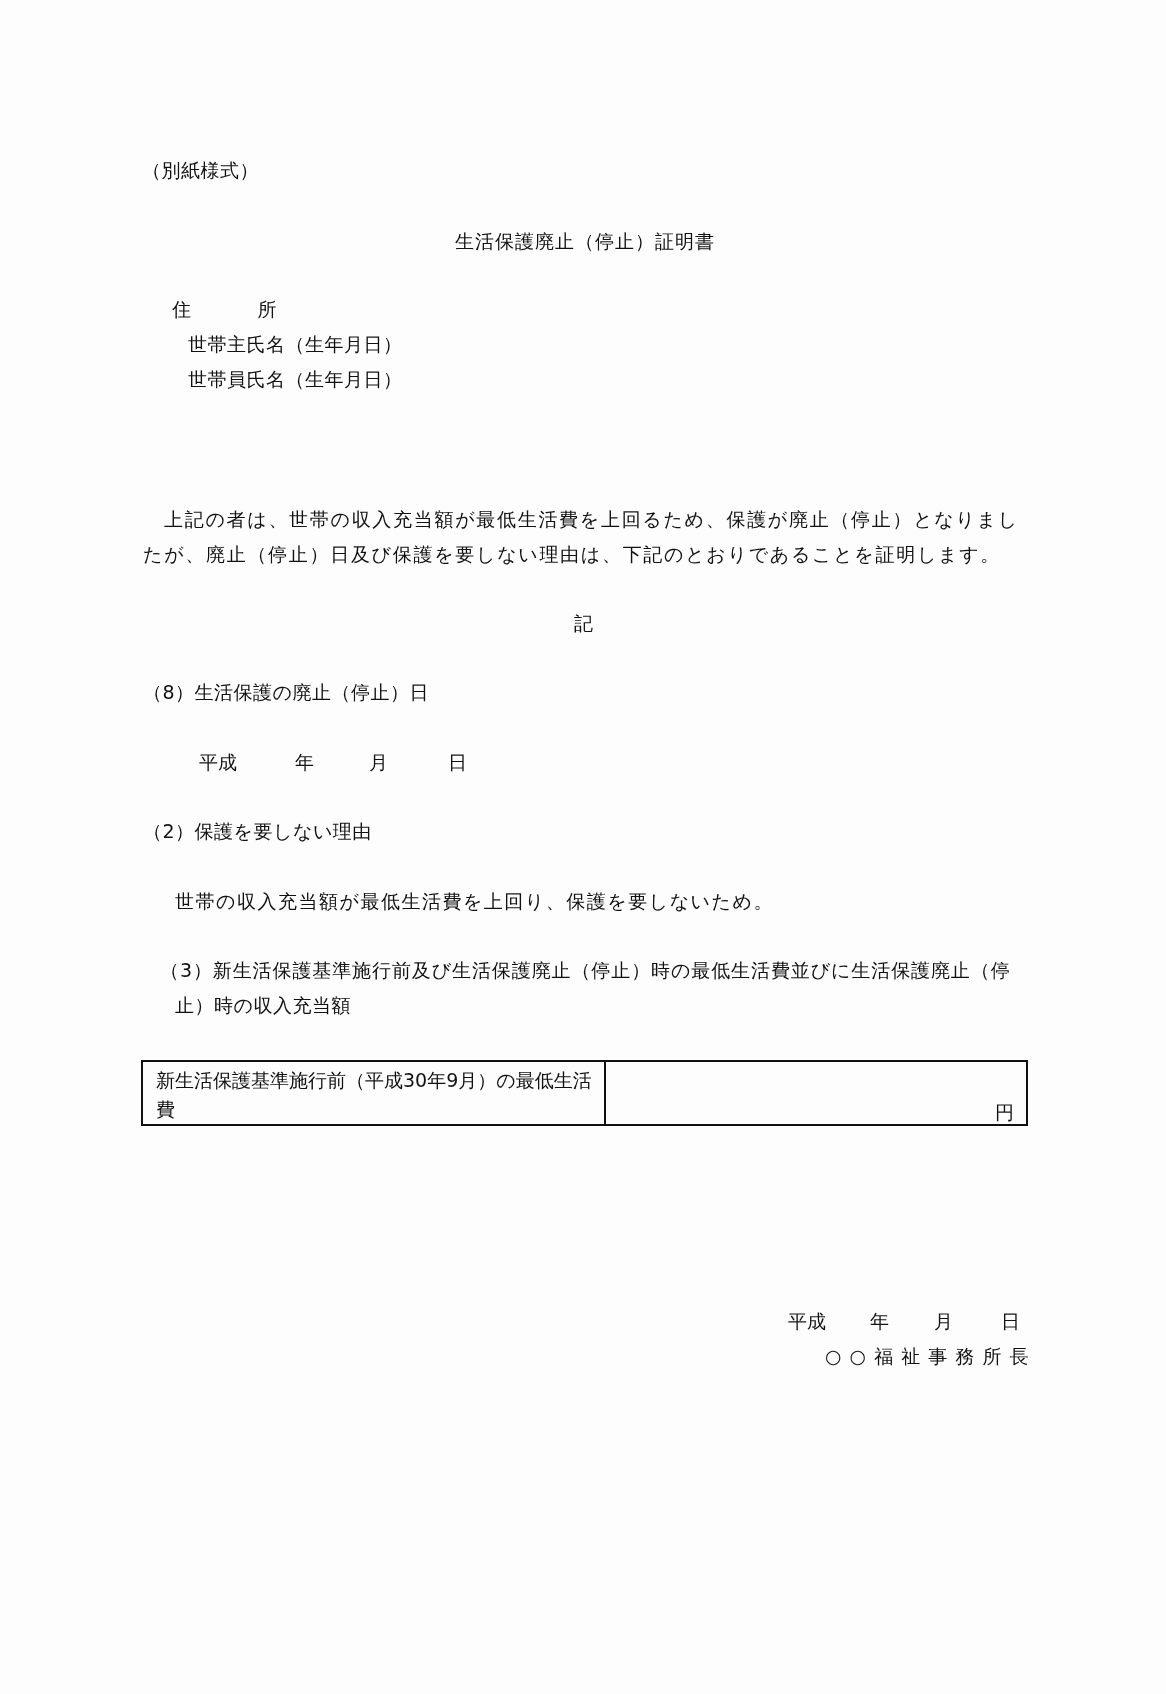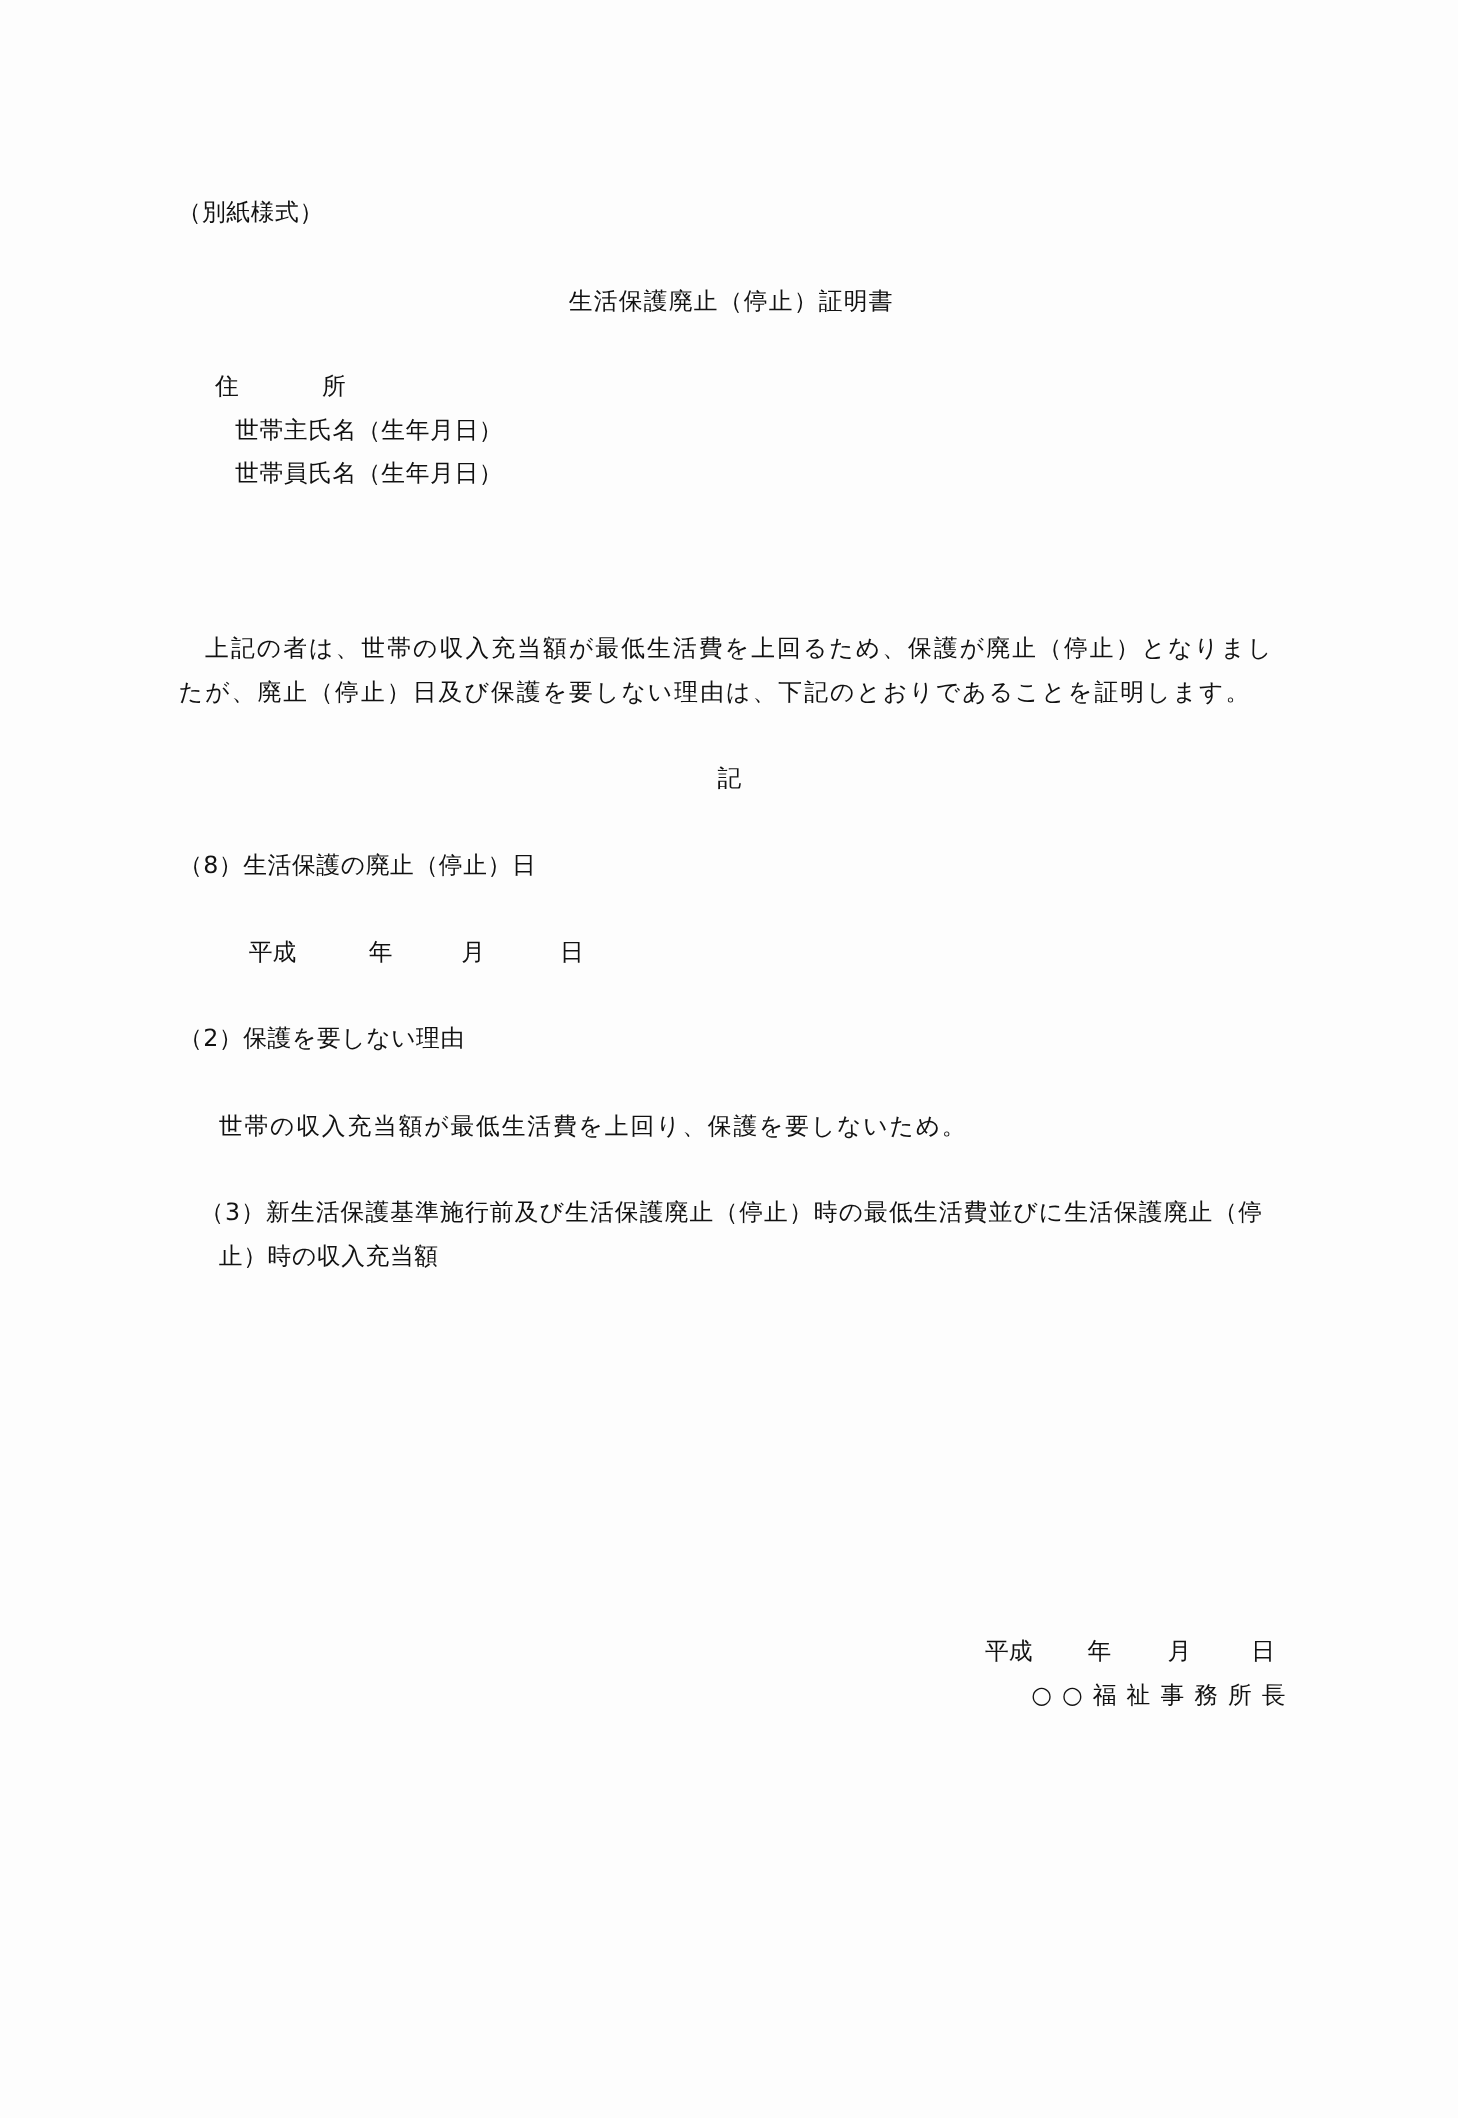--- a/index.html
+++ b/index.html
@@ -45,19 +45,25 @@
 </div>
 
 <div class="abs t" style="left:143px; top:822px;">（2）保護を要しない理由</div>
 <div class="abs" style="left:175px; top:892px; letter-spacing:1.5px;">世帯の収入充当額が最低生活費を上回り、保護を要しないため。</div>
 
 <div class="abs" style="left:160px; top:961px; letter-spacing:0.9px;">（3）新生活保護基準施行前及び生活保護廃止（停止）時の最低生活費並びに生活保護廃止（停</div>
 <div class="abs t" style="left:175px; top:996px;">止）時の収入充当額</div>
 
 <table class="amounts">
   <tbody>
+      <tr>
+    <td class="label">新生活保護基準施行前（平成30年9月）の最低生活費</td>
+    <td class="value">
+          <span>円</span>
+        </td>
+  </tr>
 </tbody>
   </table>
 
 <div class="abs" style="left:788px; top:1312px;">
   <span>平成</span><span style="display:inline-block;width:44px;"></span><span>年</span><span style="display:inline-block;width:45px;"></span><span>月</span><span style="display:inline-block;width:48px;"></span><span>日</span>
 </div>
 <div class="abs" style="left:825px; top:1347px; letter-spacing:1px;">○ ○ 福 祉 事 務 所 長</div>
 
 </body></html>

